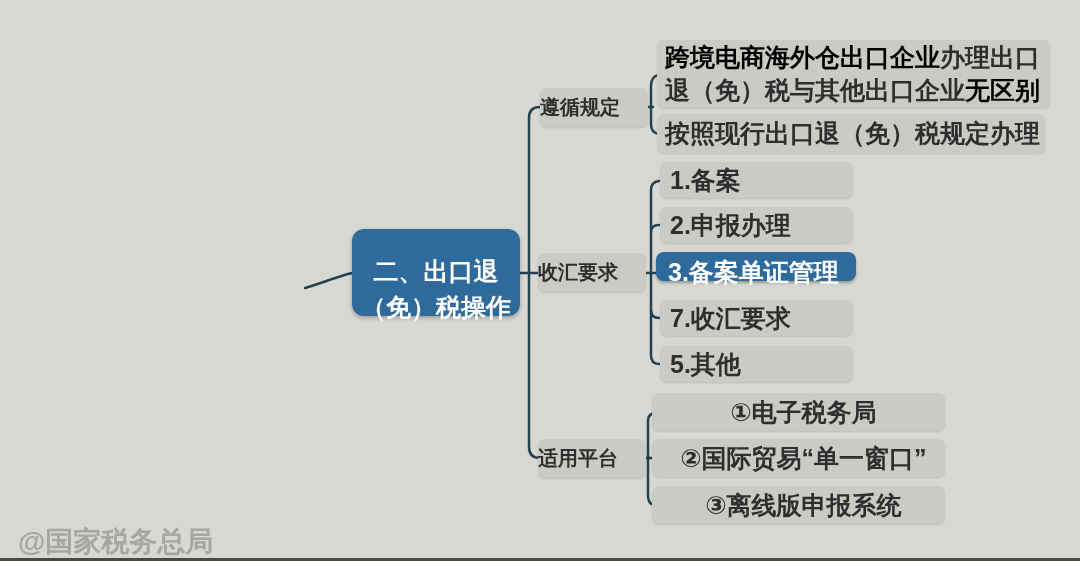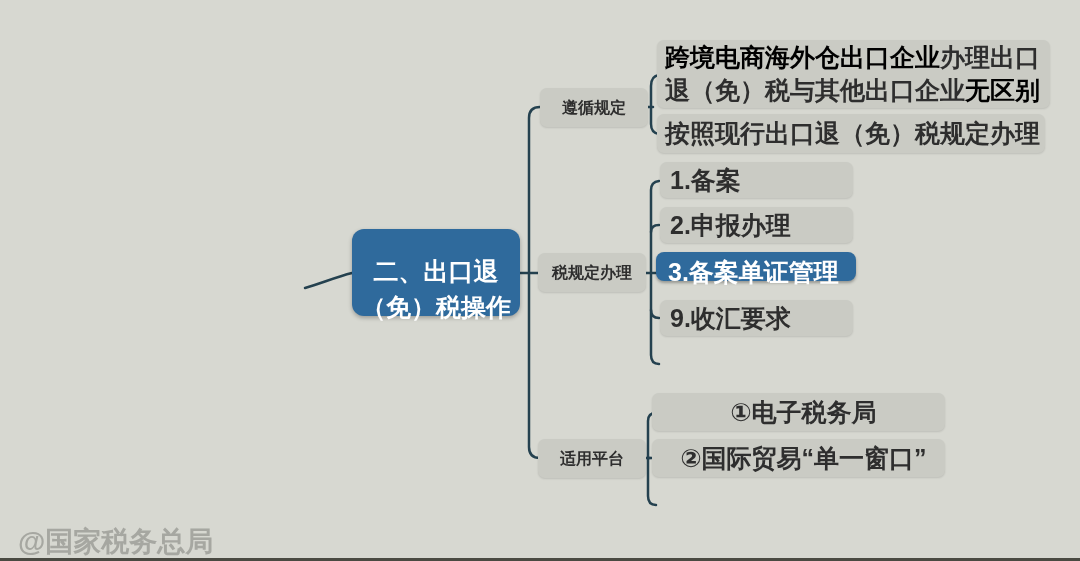--- a/index.html
+++ b/index.html
@@ -18,21 +18,21 @@
     box-shadow:0 2px 4px rgba(0,0,0,.28);
   }
   .main-topic{
     left:352px;top:229px;width:168px;height:87px;
     background:#2f6a9c;border-radius:12px;color:#fff;
     font-size:25px;line-height:36px;text-align:center;padding-top:24px;
     box-shadow:0 2px 4px rgba(0,0,0,.28);
   }
   .label-box{
     background:#cacbc4;border-radius:7px;color:#2e2e2e;
-    width:108px;height:39px;line-height:39px;text-align:center;font-size:16px;
+    width:108px;height:39px;line-height:39px;text-align:left;font-size:20px;
     box-shadow:0 1px 2px rgba(0,0,0,.12);
   }
   .item-box{
     background:#cacbc4;border-radius:7px;color:#2e2e2e;
     font-size:25px;box-shadow:0 1px 2px rgba(0,0,0,.12);
   }
   .rich-box{
     left:657px;top:40px;width:393px;height:68px;
     padding:1px 8px 0 8px;line-height:33px;font-size:25px;
   }
@@ -86,29 +86,31 @@
   </div>
 
   <div class="node label-box lbl-1">遵循规定</div>
 
   <div class="node item-box rich-box">
     <span class="em">跨境电商海外仓出口企业</span><span>办理出口</span><span>退（免）税与其他出口企业</span><span class="em">无区别</span>
   </div>
 
   <div class="node item-box plain-top">按照现行出口退（免）税规定办理</div>
 
-  <div class="node label-box lbl-2">税规定办理</div>
+  <div class="node label-box lbl-2">收汇要求</div>
 
   <div class="node item-box biz-item biz-1">1.备案</div>
   <div class="node item-box biz-item biz-2">2.申报办理</div>
   <div class="biz-highlight">3.备案单证管理</div>
-  <div class="node item-box biz-item biz-4">9.收汇要求</div>
+  <div class="node item-box biz-item biz-4">7.收汇要求</div>
+  <div class="node item-box biz-item biz-5">5.其他</div>
 
   <div class="node label-box lbl-3">适用平台</div>
 
   <div class="node item-box plat-item plat-1">①电子税务局</div>
   <div class="node item-box plat-item plat-2">②国际贸易“单一窗口”</div>
+  <div class="node item-box plat-item plat-3">③离线版申报系统</div>
 
   <div class="watermark">@国家税务总局</div>
 
   <div class="bottom-strip"></div>
 
 </div>
 
 </body></html>

